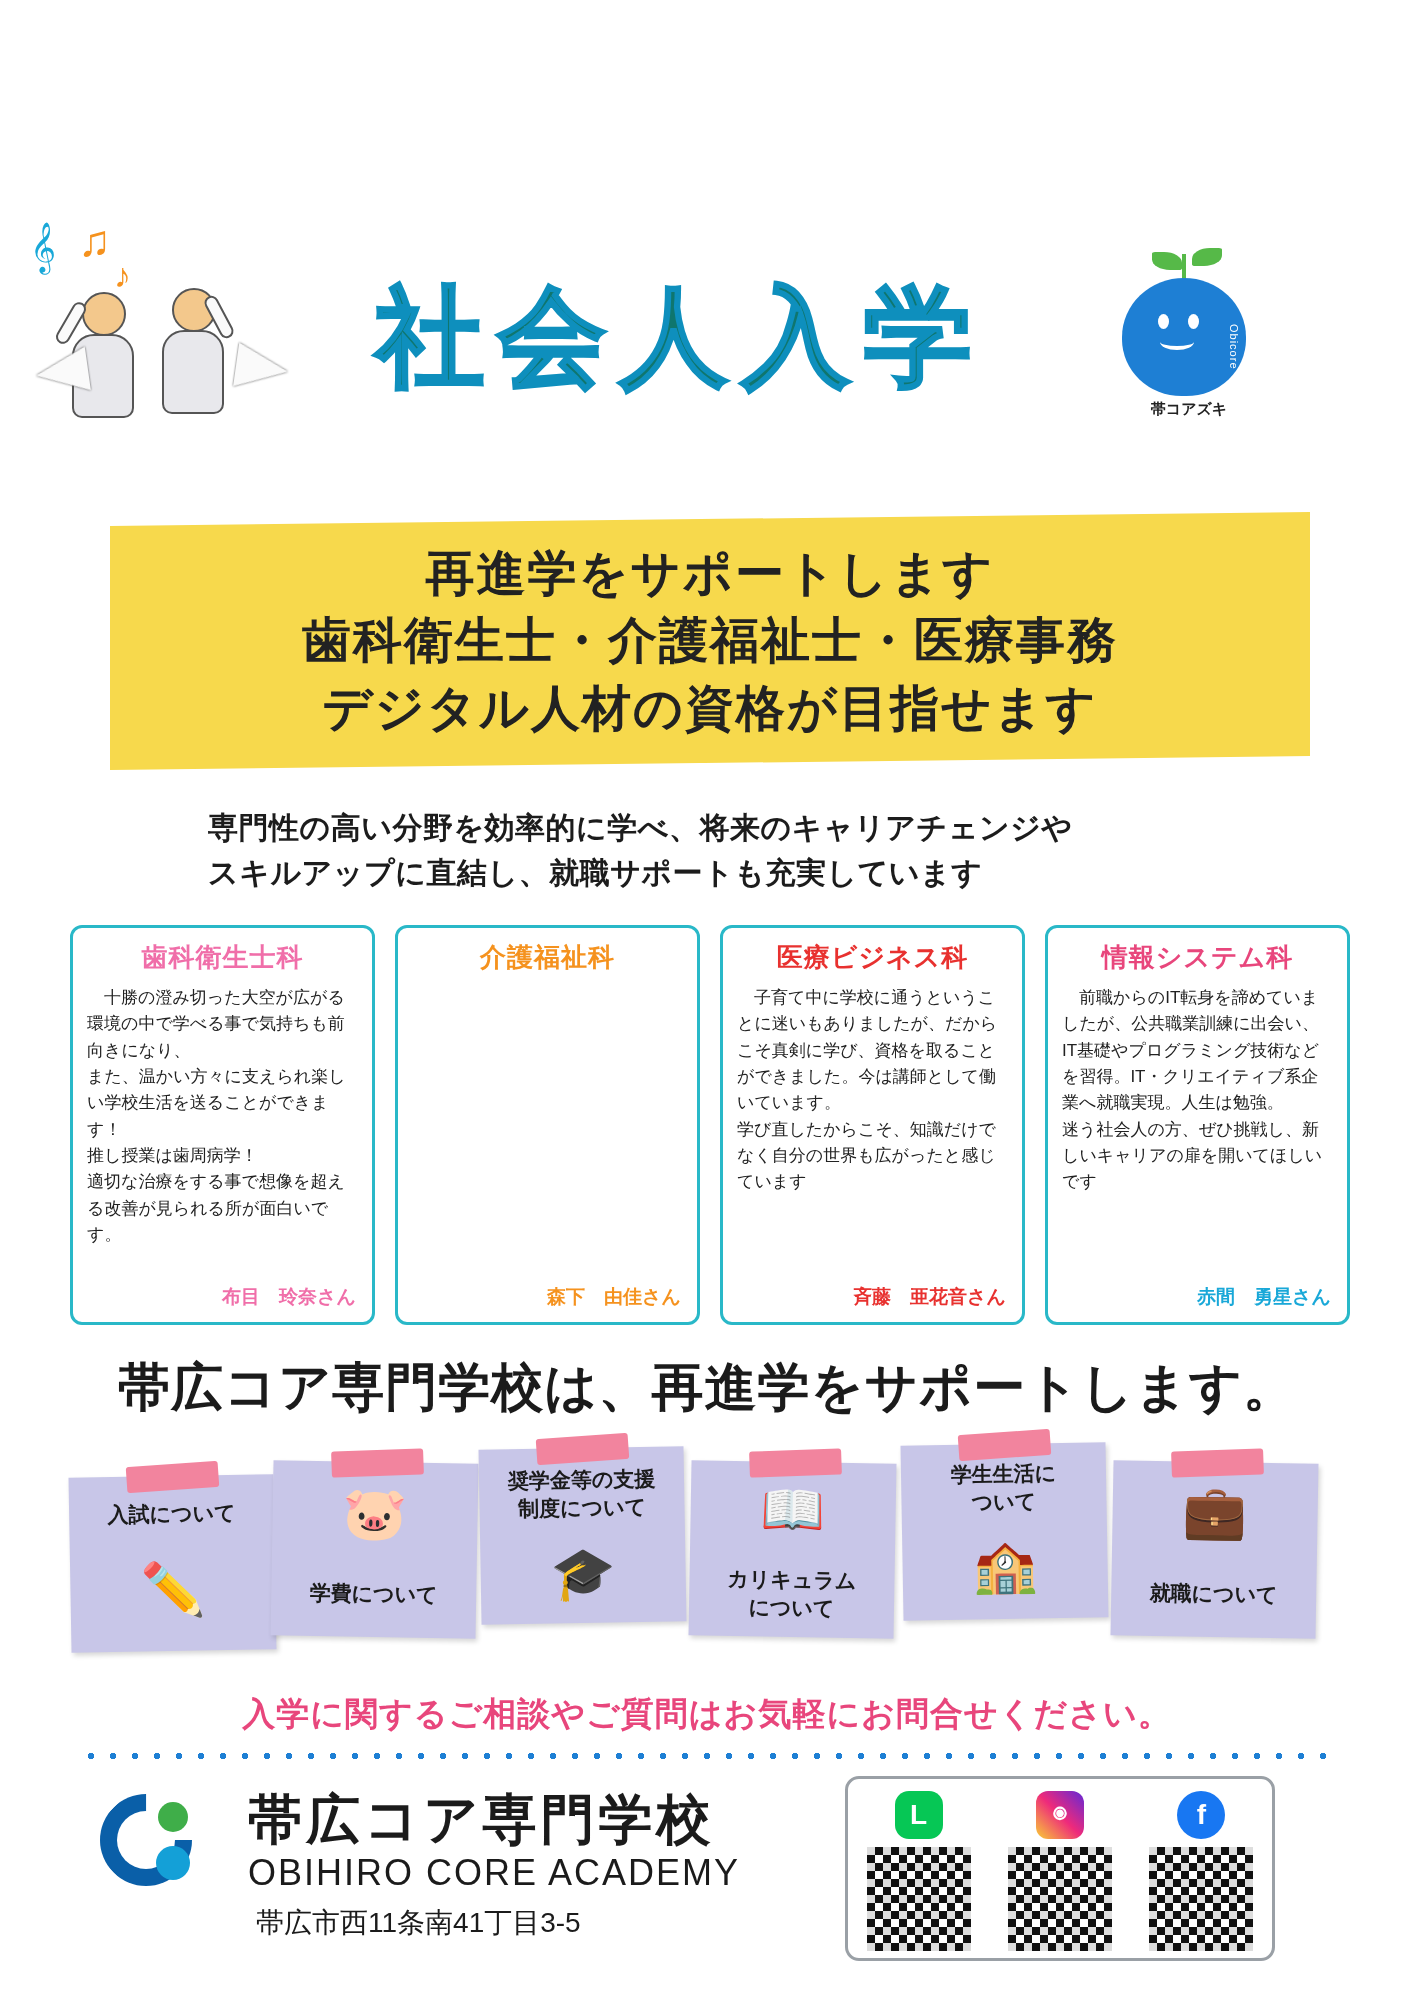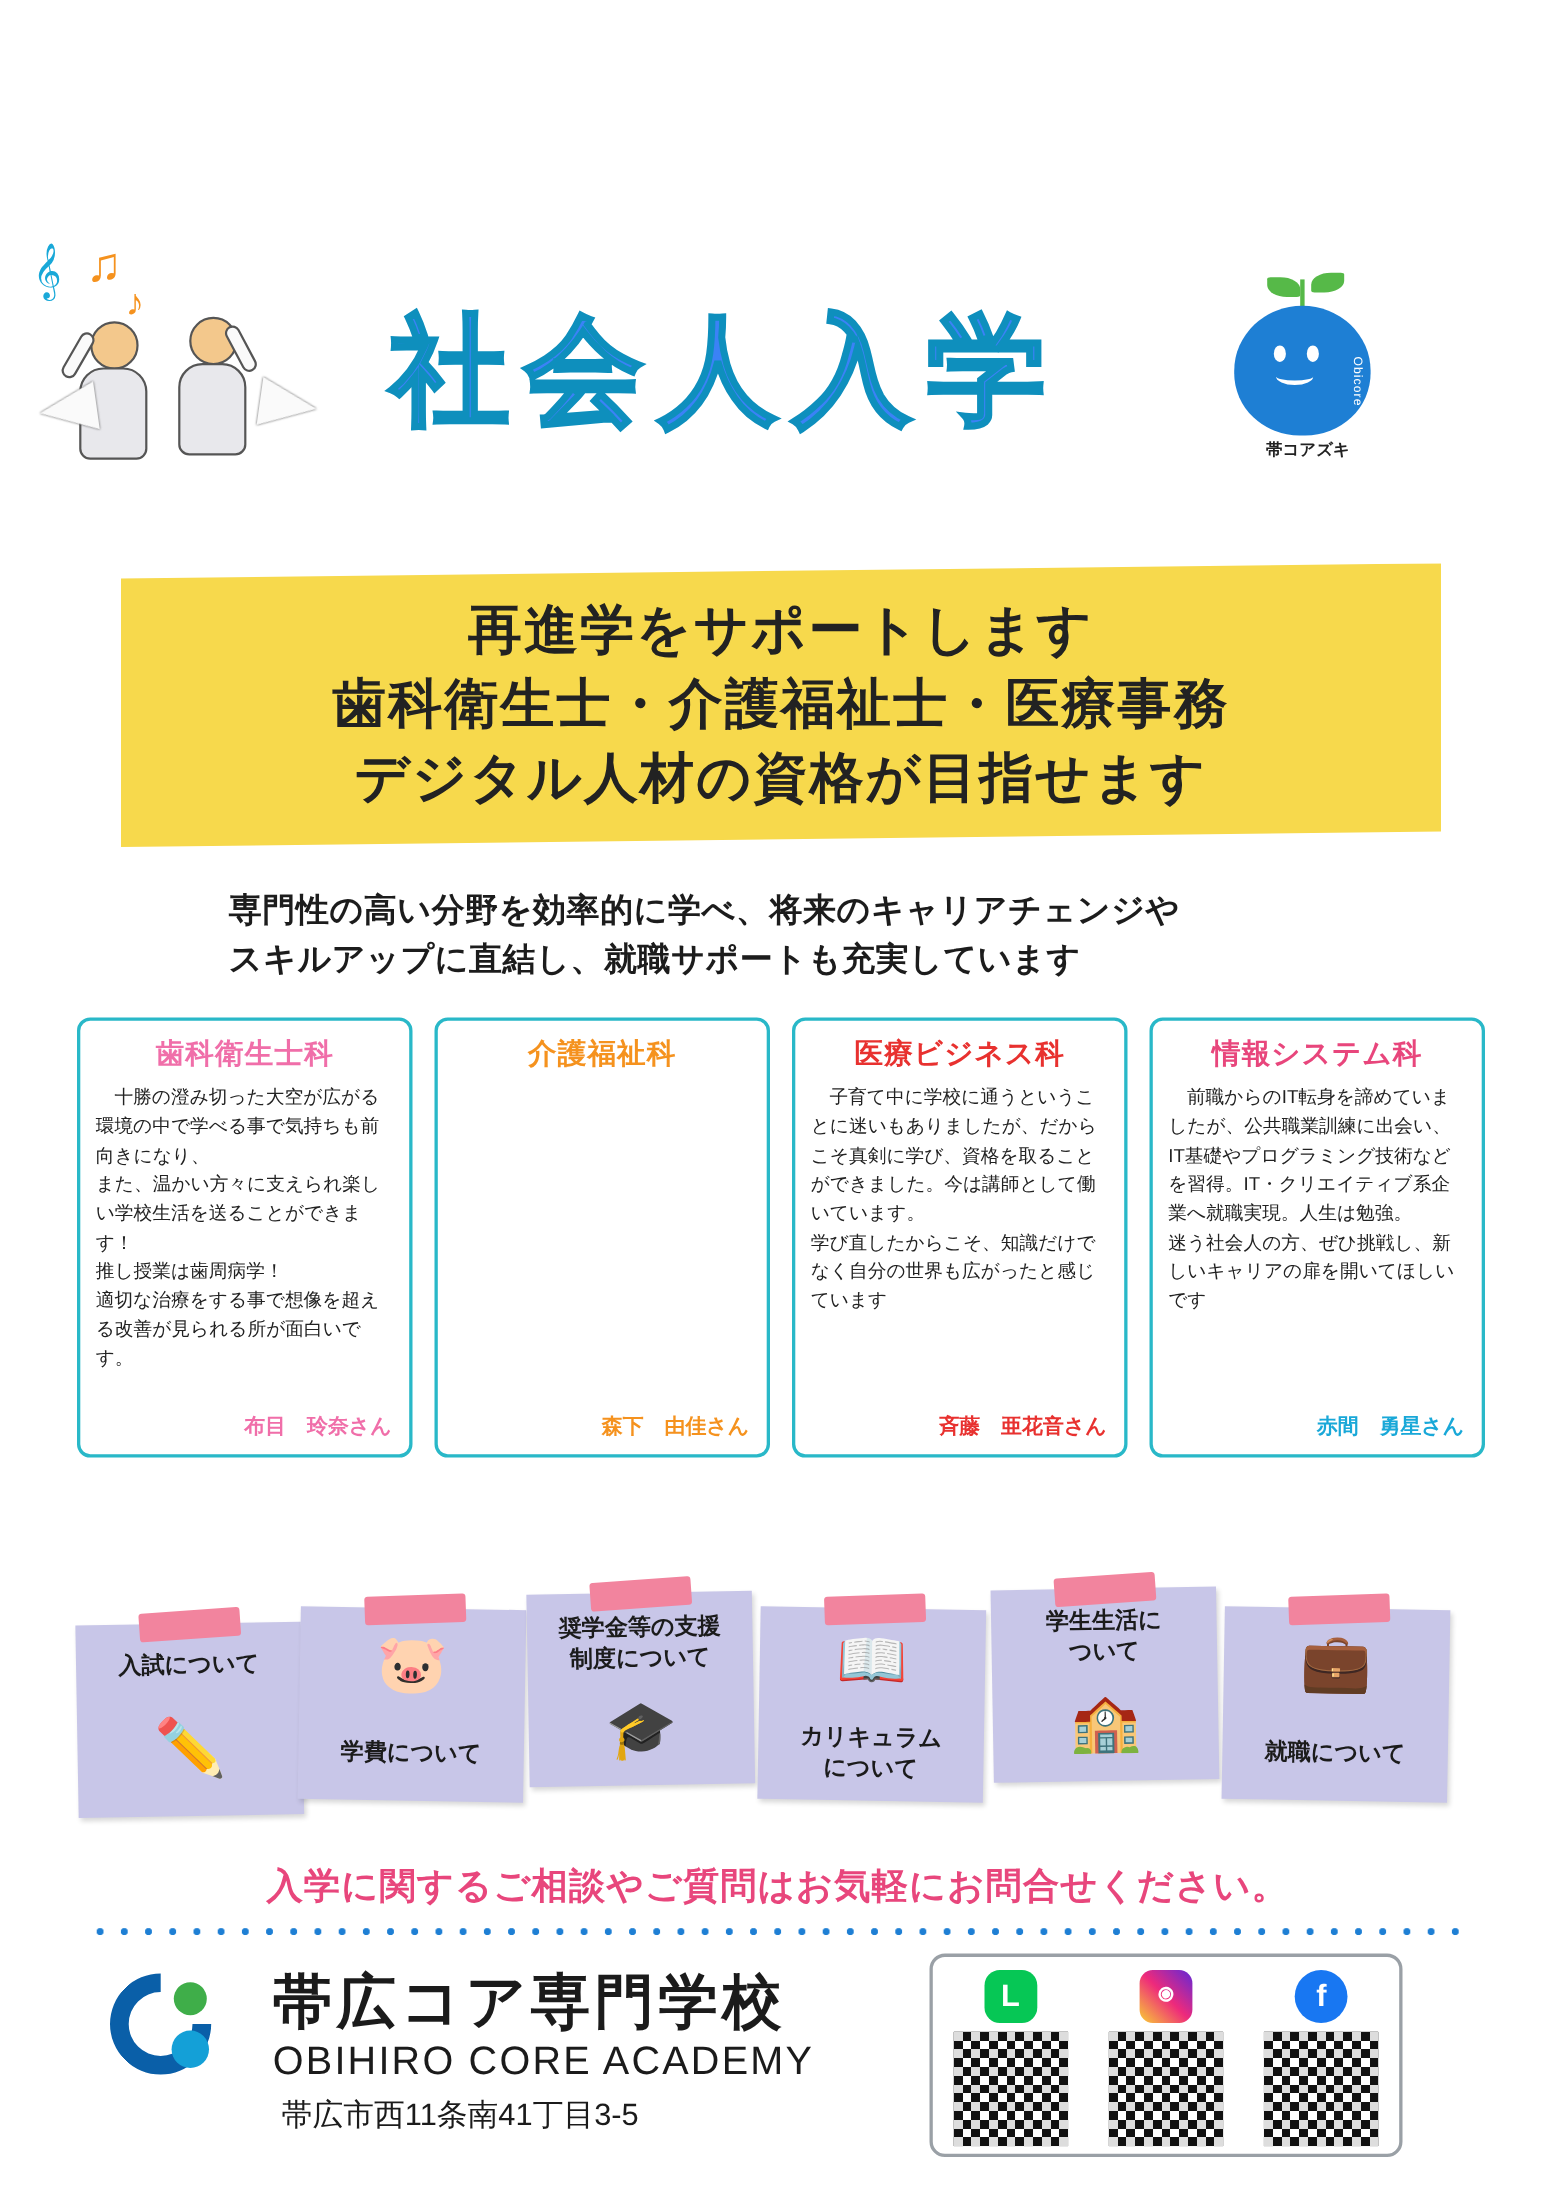--- a/index.html
+++ b/index.html
@@ -42,24 +42,24 @@
     line-height: 1.05;
   }
 
   
   .title-row {
     position: absolute;
     top: 272px; left: 0; width: 1414px; height: 150px;
   }
   .big-title {
     position: absolute;
-    left: 355px; top: 0;
+    left: 376px; top: 0;
     font-size: 108px;
     font-weight: bold;
-    color: #3b82f6;
+    color: #0f766e;
     letter-spacing: 14px;
     -webkit-text-stroke: 3px #0e8fbd;
     line-height: 1.2;
   }
 
   
   .notes { position: absolute; left: 30px; top: -50px; width: 120px; height: 110px; }
   .note { position: absolute; font-size: 44px; }
   .people { position: absolute; left: 40px; top: 0px; width: 300px; height: 160px; }
   .person { position: absolute; width: 70px; height: 150px; }
@@ -327,20 +327,21 @@
       <div class="card-name" style="color:#e8312f;">斉藤　亜花音さん</div>
     </div>
     <div class="card">
       <div class="card-title" style="color:#e8467c;">情報システム科</div>
       <div class="card-body">前職からのIT転身を諦めていましたが、公共職業訓練に出会い、IT基礎やプログラミング技術などを習得。IT・クリエイティブ系企業へ就職実現。人生は勉強。
 迷う社会人の方、ぜひ挑戦し、新しいキャリアの扉を開いてほしいです</div>
       <div class="card-name" style="color:#19a8d8;">赤間　勇星さん</div>
     </div>
   </div>
 
+  <div class="support-head">帯広コア専門学校は、再進学をサポートします。</div>
 
   <div class="notes-row">
 
     <div class="sticky" style="left:20px;top:36px;transform:rotate(-1deg);">
       <div class="tape"></div>
       <div class="sticky-label" style="top:24px;">入試について</div>
       <div class="sticky-art" style="top:88px;">✏️</div>
     </div>
 
     <div class="sticky" style="left:222px;top:22px;transform:rotate(1deg);">

